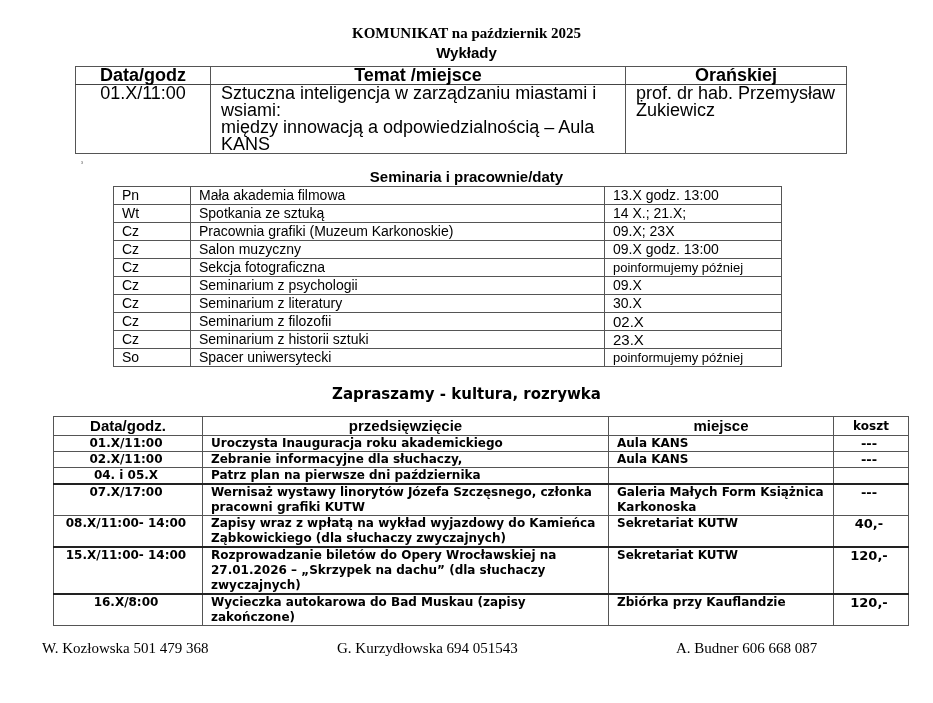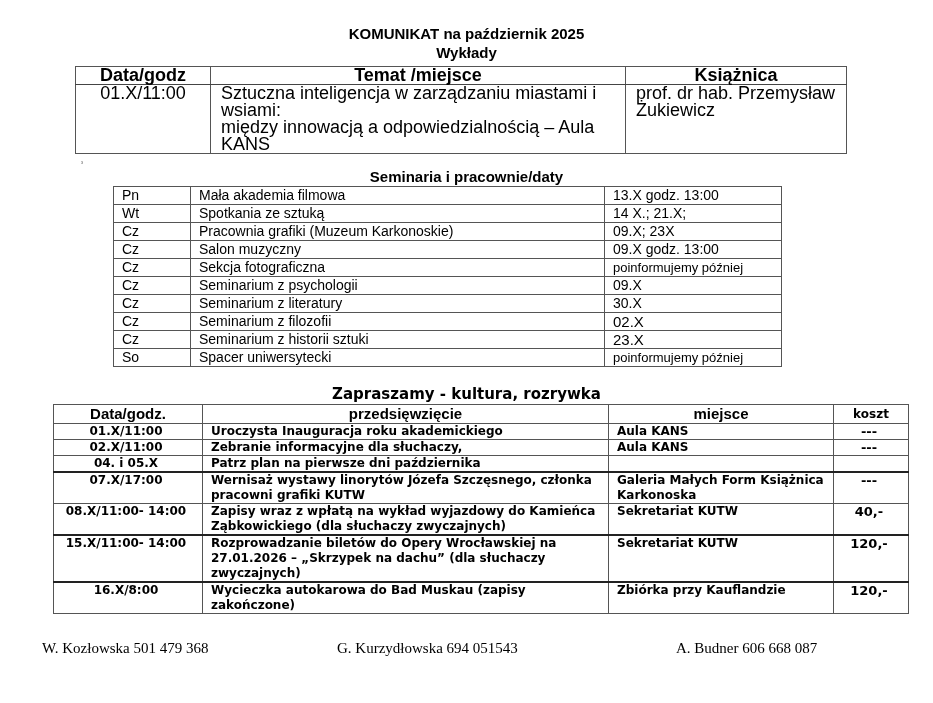--- a/index.html
+++ b/index.html
@@ -13,46 +13,46 @@
   #t1 td { line-height: 17px; }
   #t1 td.c { text-align: center; }
   #t1 td.l { padding-left: 10px; }
   .tiny-mark { position: absolute; left: 81px; top: 160px; font-size: 6px; color: #555; }
   
   #t2 { left: 113px; top: 186px; width: 668px; font-size: 14px; border-radius: 23px; }
   #t2 td { height: 17px; line-height: 17px; padding-left: 8px; }
   #t2 td.s { font-size: 13px; }
   #t2 td.big { font-size: 15px; }
   
-  #t3 { left: 53px; top: 404px; width: 855px; font-size: 12px; font-weight: bold; font-family: "DejaVu Sans", sans-serif; }
+  #t3 { left: 53px; top: 416px; width: 855px; font-size: 12px; font-weight: bold; font-family: "DejaVu Sans", sans-serif; }
   #t3 th { text-align: center; height: 18px; line-height: 18px; font-size: 15px; font-family: "Liberation Sans", sans-serif; }
   #t3 th.k { font-size: 12px; font-family: "DejaVu Sans", sans-serif; }
   #t3 td { line-height: 15px; padding-left: 8px; }
   #t3 td.c { text-align: center; padding-left: 0; }
   #t3 td.cost { text-align: center; font-size: 13px; padding-left: 0; }
   .thick-top { border-top: 2px solid #222 !important; }
   .footer { position: absolute; top: 640px; font-family: "Liberation Serif", serif; font-size: 15px; }
 </style>
 </head>
 <body>
 
-<div class="title" style="top:25px;">KOMUNIKAT na październik 2025</div>
+<div class="title" style="top:25px;font-family:Liberation Serif, serif;">KOMUNIKAT na październik 2025</div>
 <div class="title" style="top:44px;">Wykłady</div>
 
 <table id="t1">
   <colgroup>
       <col style="width:135px">
       <col style="width:415px">
       <col style="width:221px">
     </colgroup>
   <tbody>
       <tr>
     <th>Data/godz</th>
     <th>Temat /miejsce</th>
-    <th>Książnica</th>
+    <th>Orańskiej</th>
   </tr>
   <tr>
     <td class="c">01.X/11:00</td>
     <td class="l">
           <div>Sztuczna inteligencja w zarządzaniu miastami i wsiami:</div>
           <div>między innowacją a odpowiedzialnością – Aula KANS</div>
         </td>
     <td class="l">
           <div>prof. dr hab. Przemysław</div>
           <div>Żukiewicz</div>

